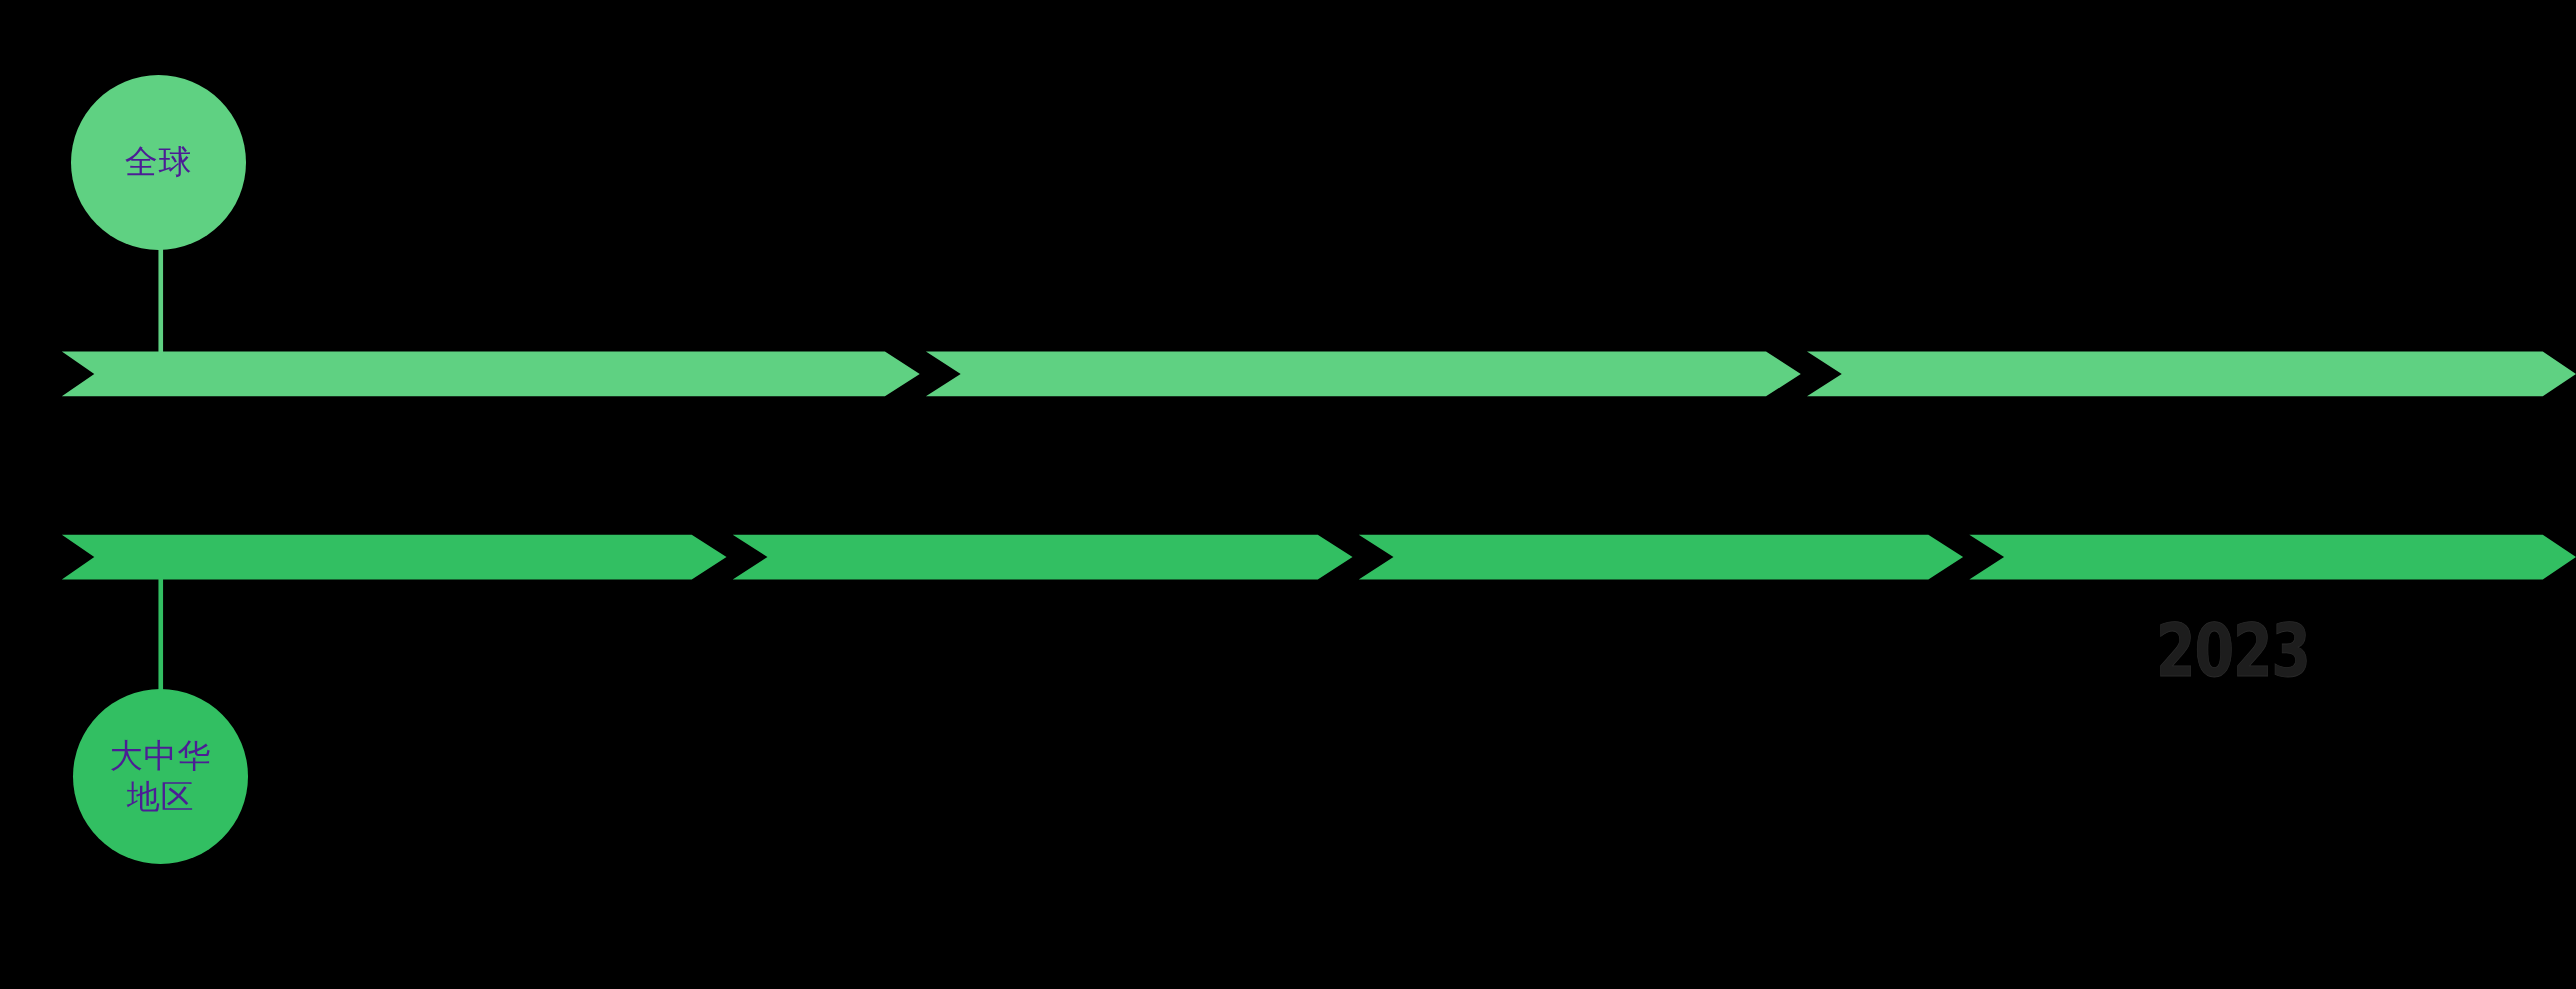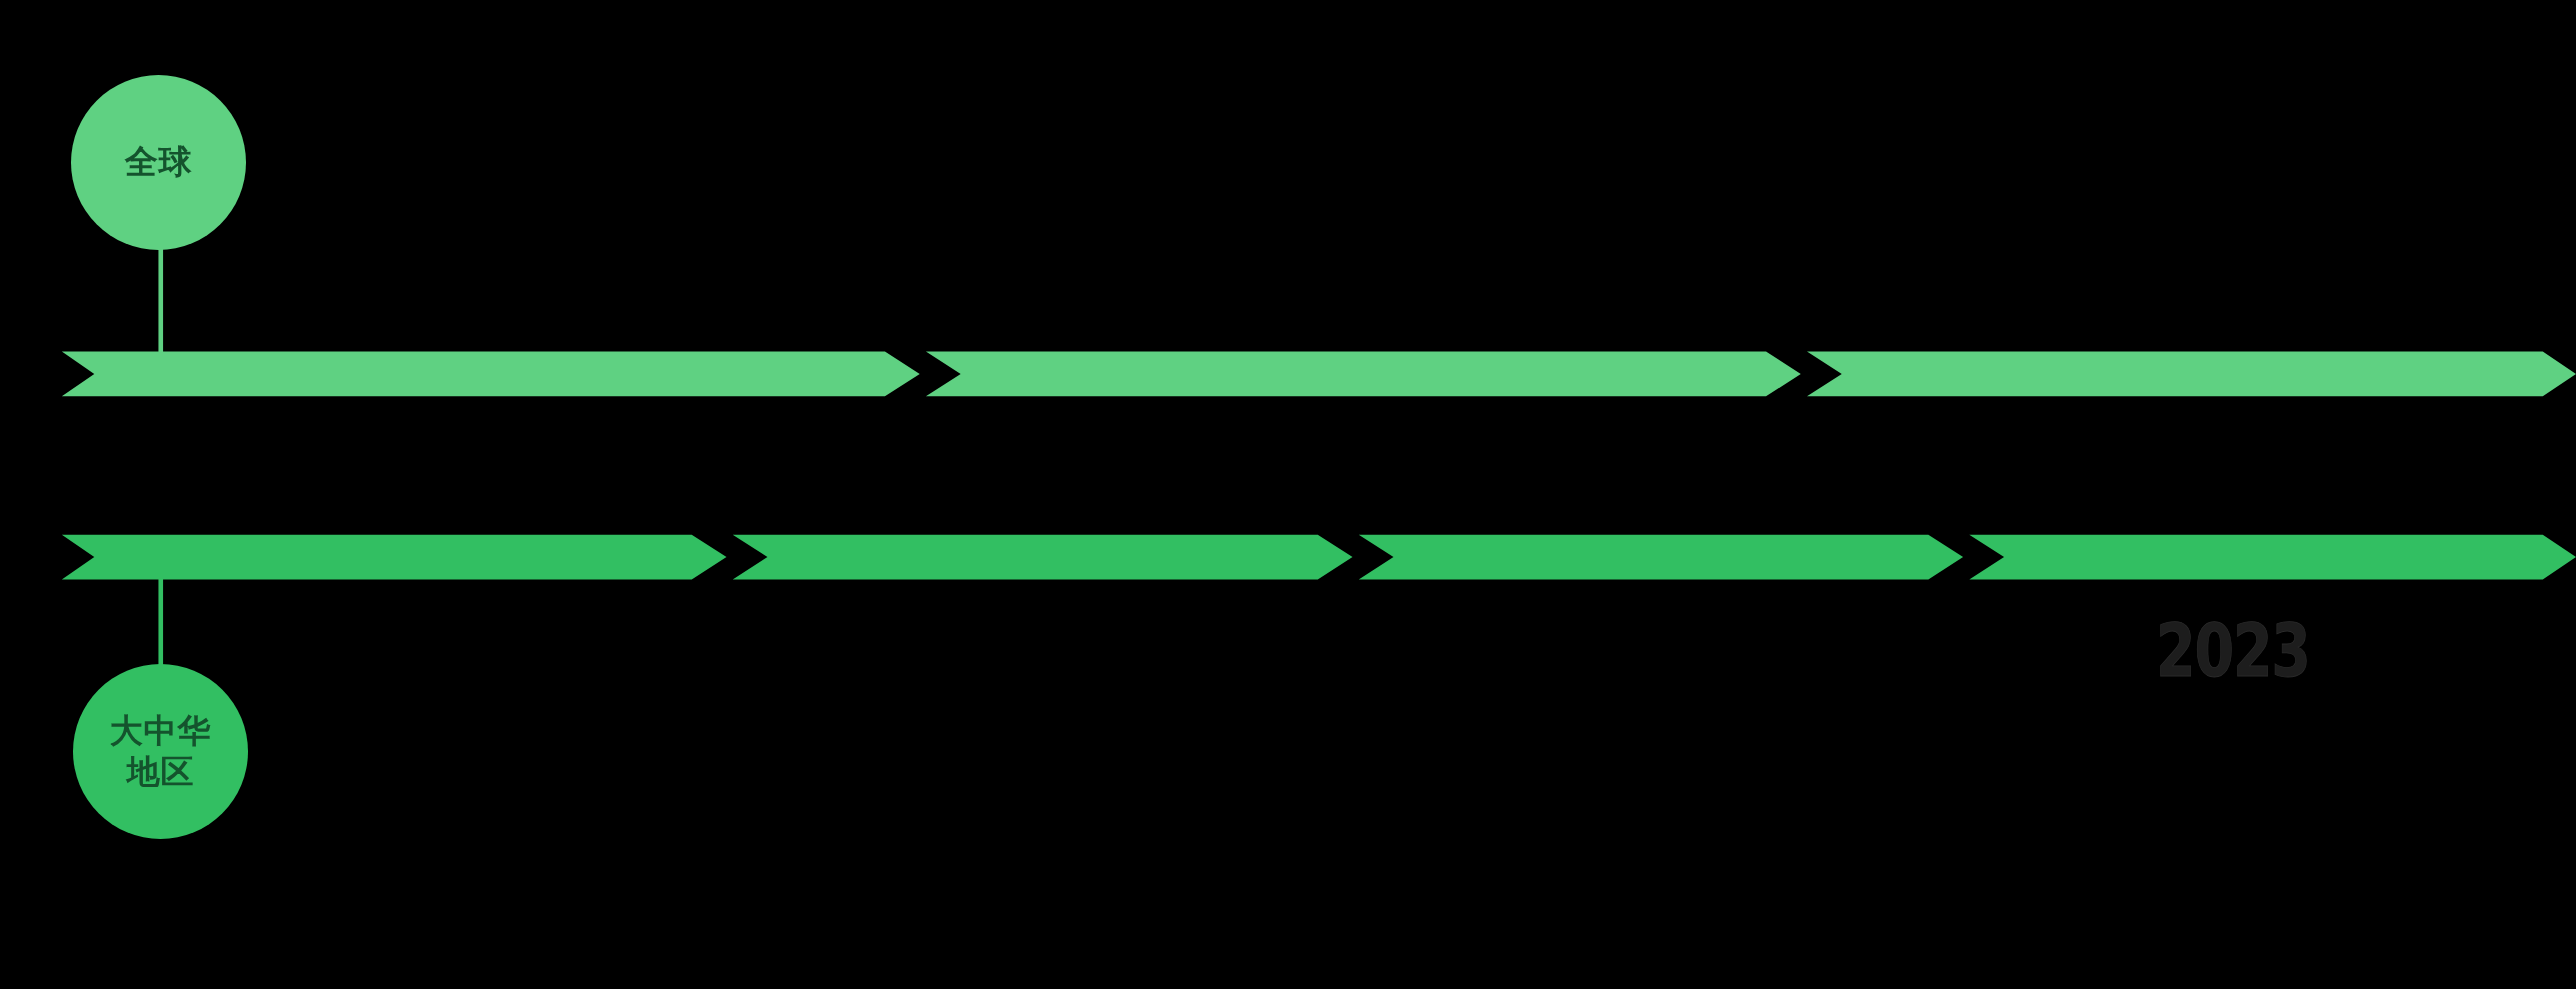--- a/index.html
+++ b/index.html
@@ -47,39 +47,39 @@
   }
 
   
   .node {
     position: absolute;
     border-radius: 50%;
     display: flex;
     align-items: center;
     justify-content: center;
     text-align: center;
-    color: #14532d;
+    color: #4c1d95;
     font-size: 33px;
     line-height: 1.22;
     letter-spacing: 0.8px;
-    font-weight: 700;
+    font-weight: 400;
     white-space: pre-line;
   }
 
   .node-global {
     left: 71px;
     top: 75px;
     width: 175px;
     height: 175px;
     background: #5FD182;
   }
 
   .node-greater-china {
     left: 73px;
-    top: 664px;
+    top: 689px;
     width: 175px;
     height: 175px;
     background: #32BF62;
   }
 
   .node-label {
     display: block;
     pointer-events: none;
   }
 </style>

